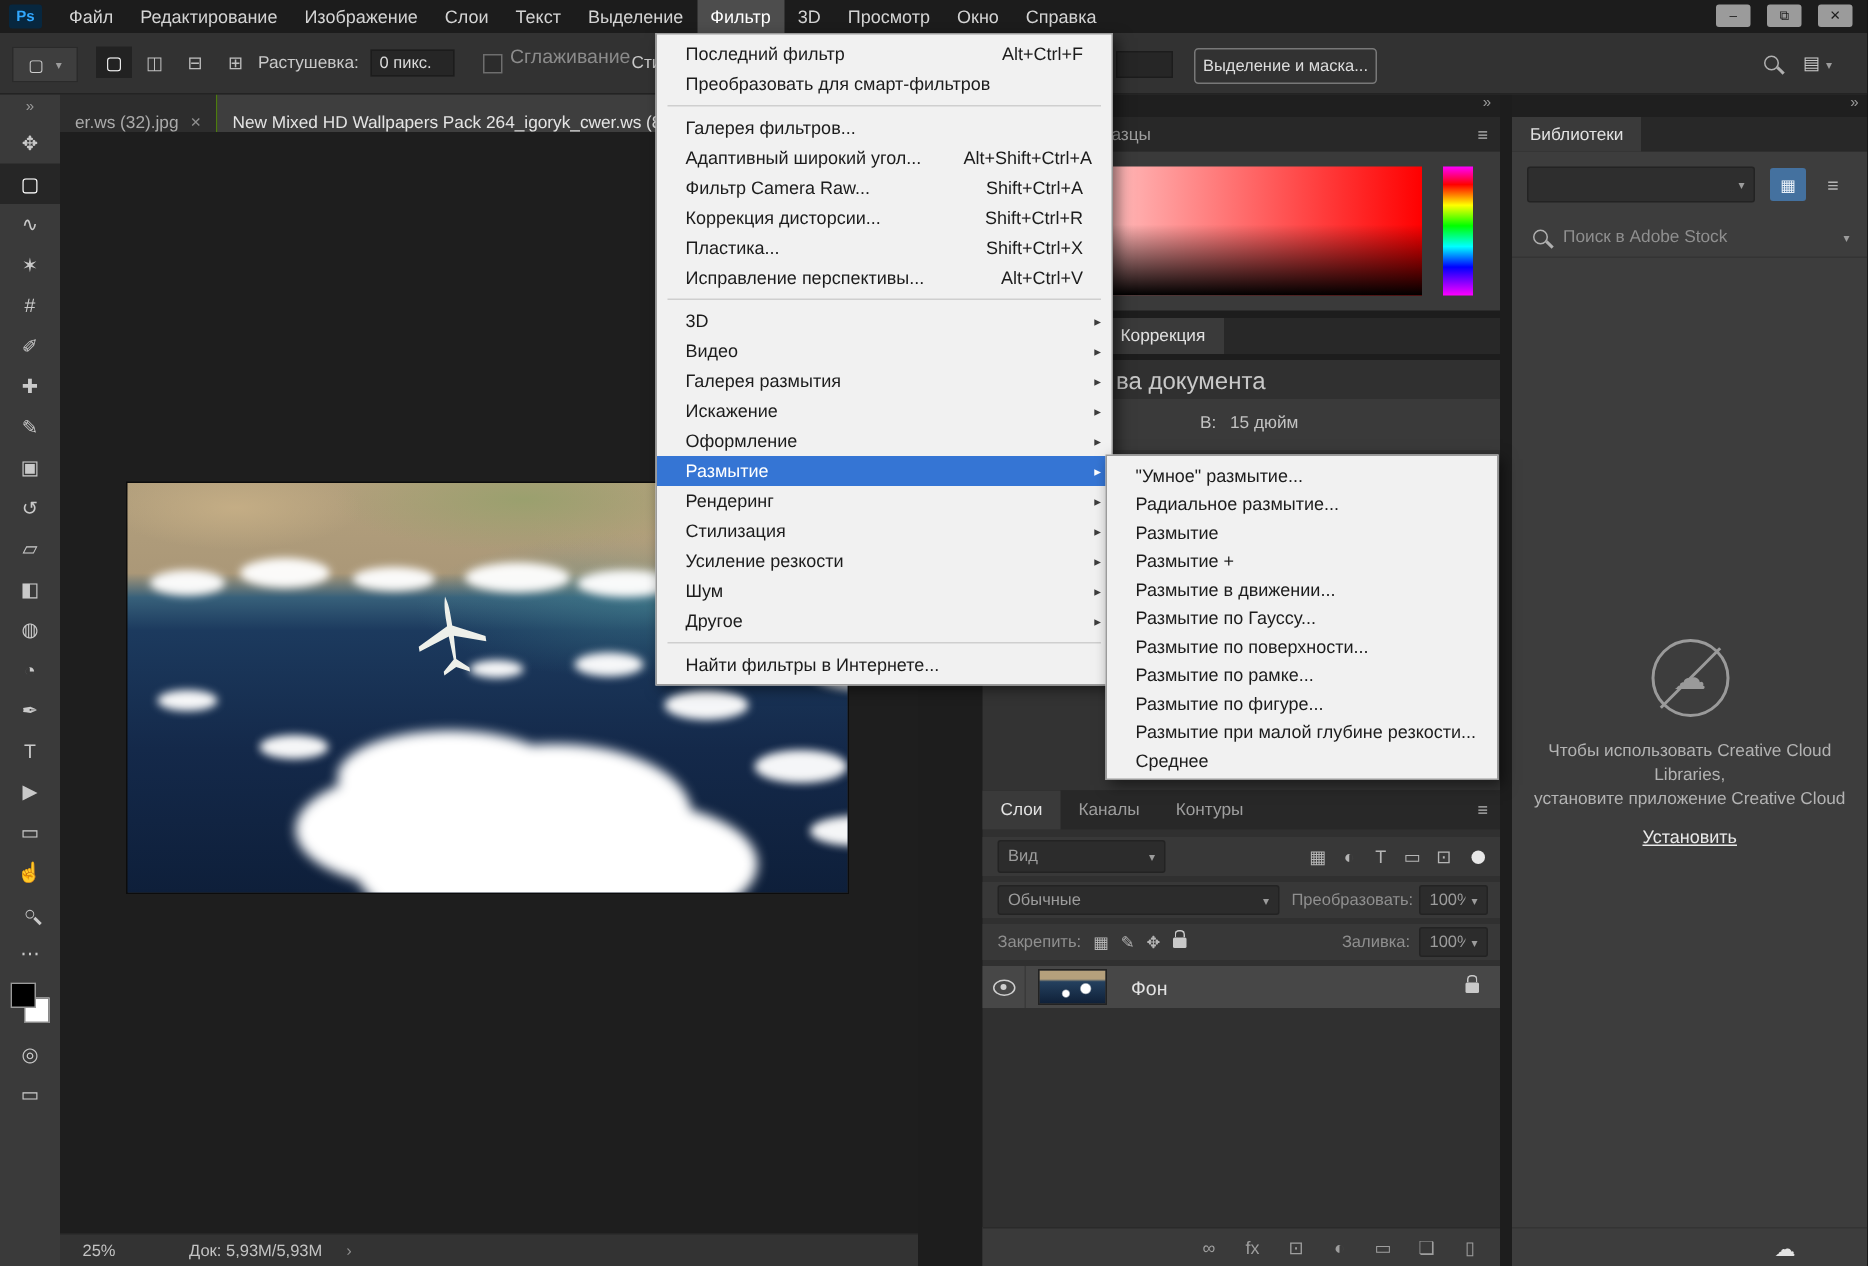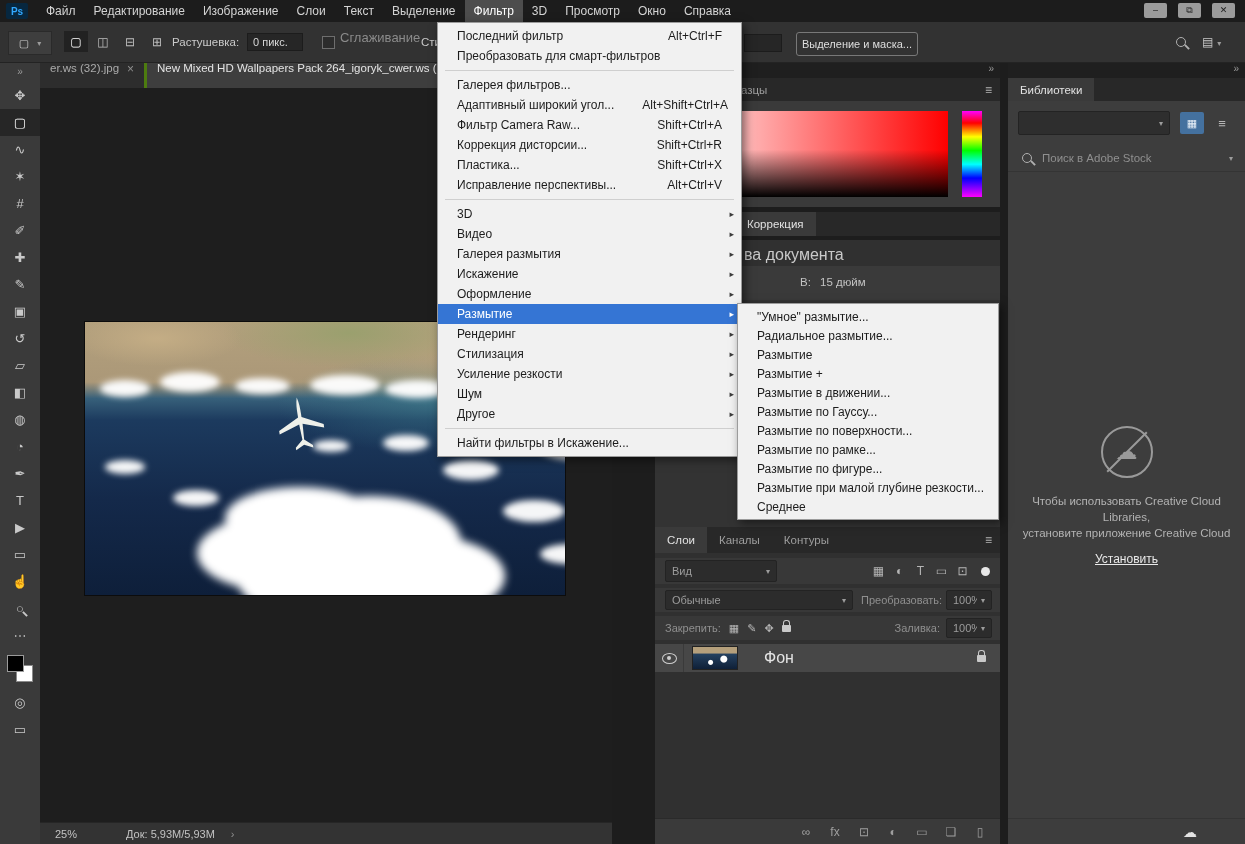--- a/index.html
+++ b/index.html
@@ -26,21 +26,21 @@
   .toolbar{position:absolute;left:0;top:62px;width:40px;height:782px;background:#3a3a3a;border-right:1px solid #2a2a2a}
   .tbchev{display:block;text-align:center;color:#9a9a9a;font-size:10px;padding-top:4px;height:16px}
   .tool{width:40px;height:27px;display:flex;align-items:center;justify-content:center;font-size:13px;color:#c9c9c9;position:relative}
   .tool.active{background:#262626;color:#fff}
   .tool[data-name="zoom-tool"]::after{content:"";position:absolute;left:24px;bottom:5px;width:2px;height:6px;background:#c9c9c9;transform:rotate(-45deg)}
   .swatches{position:relative;width:40px;height:40px}
   .sw-bg{position:absolute;left:16px;top:16px;width:15px;height:15px;background:#fff;border:1px solid #8a8a8a}
   .sw-fg{position:absolute;left:7px;top:6px;width:15px;height:15px;background:#000;border:1px solid #9a9a9a}
   
   .tabbar{position:absolute;left:40px;top:62px;width:572px;height:26px;background:#252525;display:flex;z-index:4}
-  .dtab{display:flex;align-items:flex-start;padding:0 10px;font-size:11.5px;color:#ababab;background:#2d2d2d;border-right:3px solid #4d7c0f;white-space:nowrap;overflow:hidden}
+  .dtab{display:flex;align-items:flex-end;padding:0 10px;font-size:11.5px;color:#ababab;background:#2d2d2d;border-right:1px solid #4d7c0f;white-space:nowrap;overflow:hidden}
   .dtab.active{background:#3e3e3e;color:#e4e4e4}
   .dtab .tclose{margin-left:8px;color:#8f8f8f;font-size:12px}
   .canvasarea{position:absolute;left:40px;top:88px;width:572px;height:734px;background:#1e1e1e;overflow:hidden}
   .doc{position:absolute;left:45px;top:234px;width:480px;height:273px;overflow:hidden;box-shadow:0 0 0 1px #0c0c0c;
     background:
       radial-gradient(ellipse 120px 40px at 15% 6%, #c4ad85, transparent 70%),
       radial-gradient(ellipse 180px 50px at 55% 4%, #9aa06e, transparent 70%),
       radial-gradient(ellipse 200px 60px at 85% 10%, #b8a47e, transparent 70%),
       radial-gradient(ellipse 220px 70px at 72% 30%, rgba(70,140,150,.45), transparent 70%),
       linear-gradient(to bottom, #b3a07d 0%, #ab9878 22%, #37607a 28%, #1c3a5e 36%, #14294a 65%, #0e1f3a 100%)}
@@ -334,21 +334,21 @@
           <span class="cv">100%</span>
             <span class="ddarrow">▾</span>
         </div>
       </div>
 
       <div class="lrow" style="top:117px;height:28px;background:#474747" data-name="layer-row-background">
         <div style="width:28px;height:100%;border-right:1px solid #3a3a3a;display:flex;align-items:center;justify-content:center" data-name="layer-visibility-cell">
           <span class="eye" data-name="eye-icon"></span>
         </div>
         <div class="thumb" style="margin-left:8px" data-name="layer-thumbnail"></div>
-        <span style="margin-left:26px;font-size:16px;color:#e3e3e3" data-name="layer-name">Фон</span>
+        <span style="margin-left:16px;font-size:13px;color:#e3e3e3" data-name="layer-name">Фон</span>
         <span class="lock" style="margin-left:auto;margin-right:14px" data-name="background-lock-icon"></span>
       </div>
 
       <div class="lrow" style="top:291px;height:26px;background:#3a3a3a;border-top:1px solid #2a2a2a;justify-content:flex-end;gap:13px;padding-right:12px" data-name="layers-bottom-bar">
           <span class="lbi" data-name="link-layers-icon">∞</span>
           <span class="lbi" data-name="layer-effects-icon">fx</span>
           <span class="lbi" data-name="layer-mask-icon">⊡</span>
           <span class="lbi" data-name="adjustment-layer-icon">◐</span>
           <span class="lbi" data-name="layer-group-icon">▭</span>
           <span class="lbi" data-name="new-layer-icon">❏</span>
@@ -523,21 +523,21 @@
         <span class="ms"></span>
         <span class="ma">▸</span>
       </div>
 
       <div class="mi sep" data-name="filter-menu-item">
         <span class="ml"></span>
 
       </div>
 
       <div class="mi " data-name="filter-menu-item">
-        <span class="ml">Найти фильтры в Искажение...</span>
+        <span class="ml">Найти фильтры в Интернете...</span>
         <span class="ms"></span>
         <span class="ma"></span>
       </div>
     </div>
 
   <div class="pmenu sub" style="left:737px;top:303px;width:262px;box-sizing:border-box" data-name="blur-submenu">
       <div class="mi" data-name="blur-submenu-item">
         <span class="ml">"Умное" размытие...</span>
         <span class="ms"></span>
         <span class="ma"></span>

